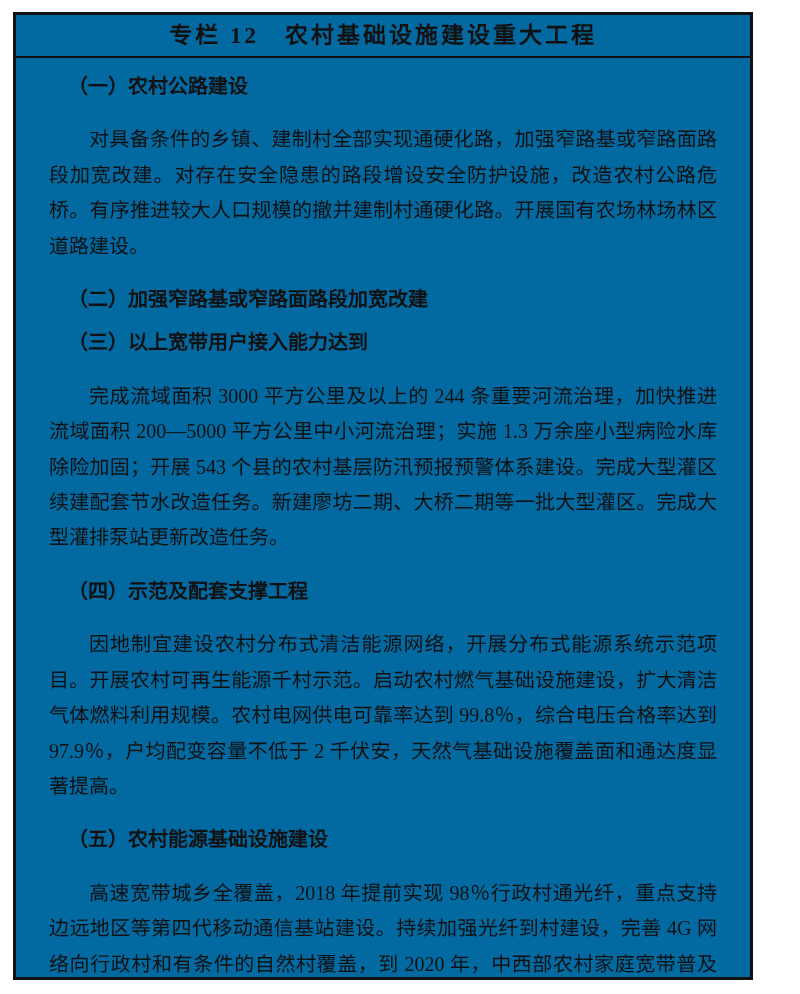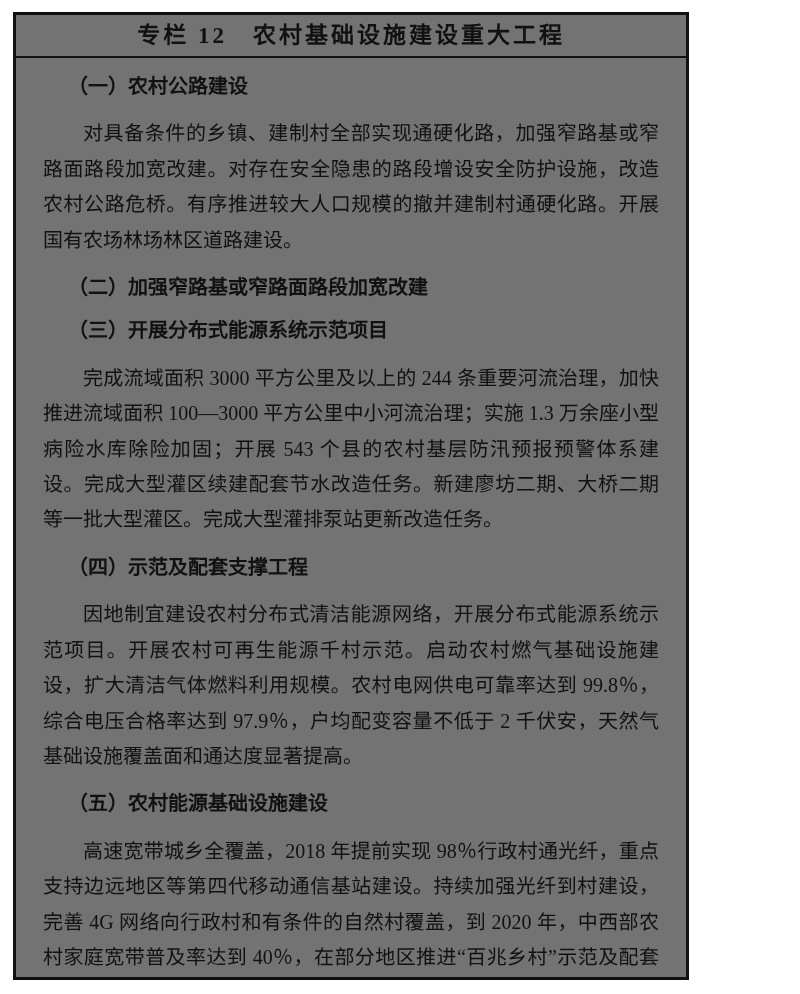--- a/index.html
+++ b/index.html
@@ -15,25 +15,25 @@
   .page {
     position: relative;
     width: 800px;
     height: 994px;
     background: #ffffff;
   }
   .panel {
     position: absolute;
     left: 13px;
     top: 12px;
-    width: 676px;
+    width: 740px;
     height: 968px;
     border: 3px solid #111111;
     box-sizing: border-box;
-    background: #737373;
+    background: #0369a1;
     overflow: hidden;
   }
   .panel-title {
     height: 41px;
     line-height: 41px;
     text-align: center;
     font-size: 23px;
     font-weight: bold;
     letter-spacing: 3px;
     border-bottom: 2px solid #111111;
@@ -44,21 +44,21 @@
     font-size: 20px;
     line-height: 35.4px;
     text-align: justify;
   }
   .section-heading {
     font-weight: bold;
     text-indent: 1.45em;
     margin: 8px;
   }
   .section-paragraph {
-    margin: 12px;
+    margin: 18px;
     text-indent: 2em;
   }
 </style>
 </head>
 <body>
 
 <div class="page">
   <div class="panel">
 
     <div class="panel-title">专栏 12　农村基础设施建设重大工程</div>
@@ -68,22 +68,22 @@
       <div>
         <p class="section-heading">（一）农村公路建设</p>
         <p class="section-paragraph">对具备条件的乡镇、建制村全部实现通硬化路，加强窄路基或窄路面路段加宽改建。对存在安全隐患的路段增设安全防护设施，改造农村公路危桥。有序推进较大人口规模的撤并建制村通硬化路。开展国有农场林场林区道路建设。</p>
       </div>
 
       <div>
         <p class="section-heading">（二）加强窄路基或窄路面路段加宽改建</p>
       </div>
 
       <div>
-        <p class="section-heading">（三）开展分布式能源系统示范项目</p>
-        <p class="section-paragraph">完成流域面积 3000 平方公里及以上的 244 条重要河流治理，加快推进流域面积 100—3000 平方公里中小河流治理；实施 1.3 万余座小型病险水库除险加固；开展 543 个县的农村基层防汛预报预警体系建设。完成大型灌区续建配套节水改造任务。新建廖坊二期、大桥二期等一批大型灌区。完成大型灌排泵站更新改造任务。</p>
+        <p class="section-heading">（三）以上宽带用户接入能力达到</p>
+        <p class="section-paragraph">完成流域面积 3000 平方公里及以上的 244 条重要河流治理，加快推进流域面积 200—5000 平方公里中小河流治理；实施 1.3 万余座小型病险水库除险加固；开展 543 个县的农村基层防汛预报预警体系建设。完成大型灌区续建配套节水改造任务。新建廖坊二期、大桥二期等一批大型灌区。完成大型灌排泵站更新改造任务。</p>
       </div>
 
       <div>
         <p class="section-heading">（四）示范及配套支撑工程</p>
         <p class="section-paragraph">因地制宜建设农村分布式清洁能源网络，开展分布式能源系统示范项目。开展农村可再生能源千村示范。启动农村燃气基础设施建设，扩大清洁气体燃料利用规模。农村电网供电可靠率达到 99.8％，综合电压合格率达到 97.9％，户均配变容量不低于 2 千伏安，天然气基础设施覆盖面和通达度显著提高。</p>
       </div>
 
       <div>
         <p class="section-heading">（五）农村能源基础设施建设</p>
         <p class="section-paragraph">高速宽带城乡全覆盖，2018 年提前实现 98％行政村通光纤，重点支持边远地区等第四代移动通信基站建设。持续加强光纤到村建设，完善 4G 网络向行政村和有条件的自然村覆盖，到 2020 年，中西部农村家庭宽带普及率达到 40％，在部分地区推进“百兆乡村”示范及配套支撑工程。改造提升乡镇及以下区域光纤宽带渗透率和接入能力，开展有关城域网扩容，实现 90％以上宽带用户接入能力达到 50Mbps 以上，有条件地区可提供 100Mbps 以上接入服务能力。</p>

